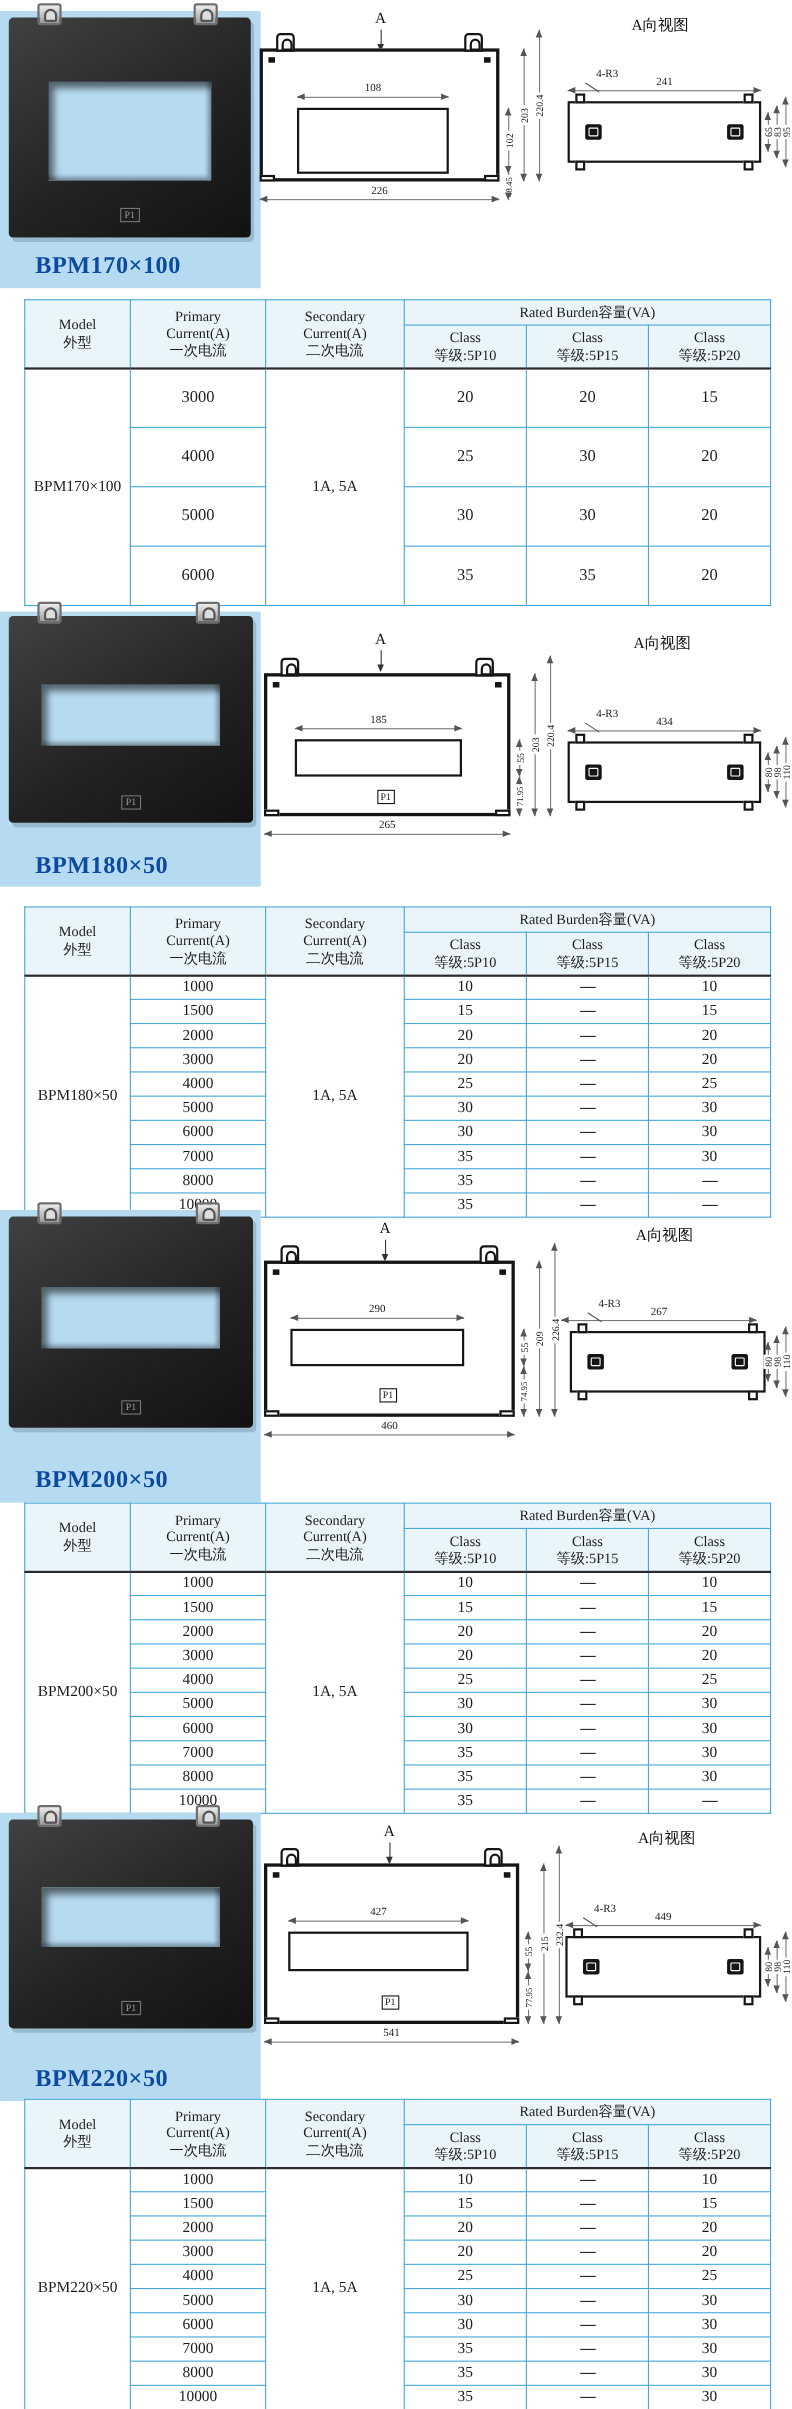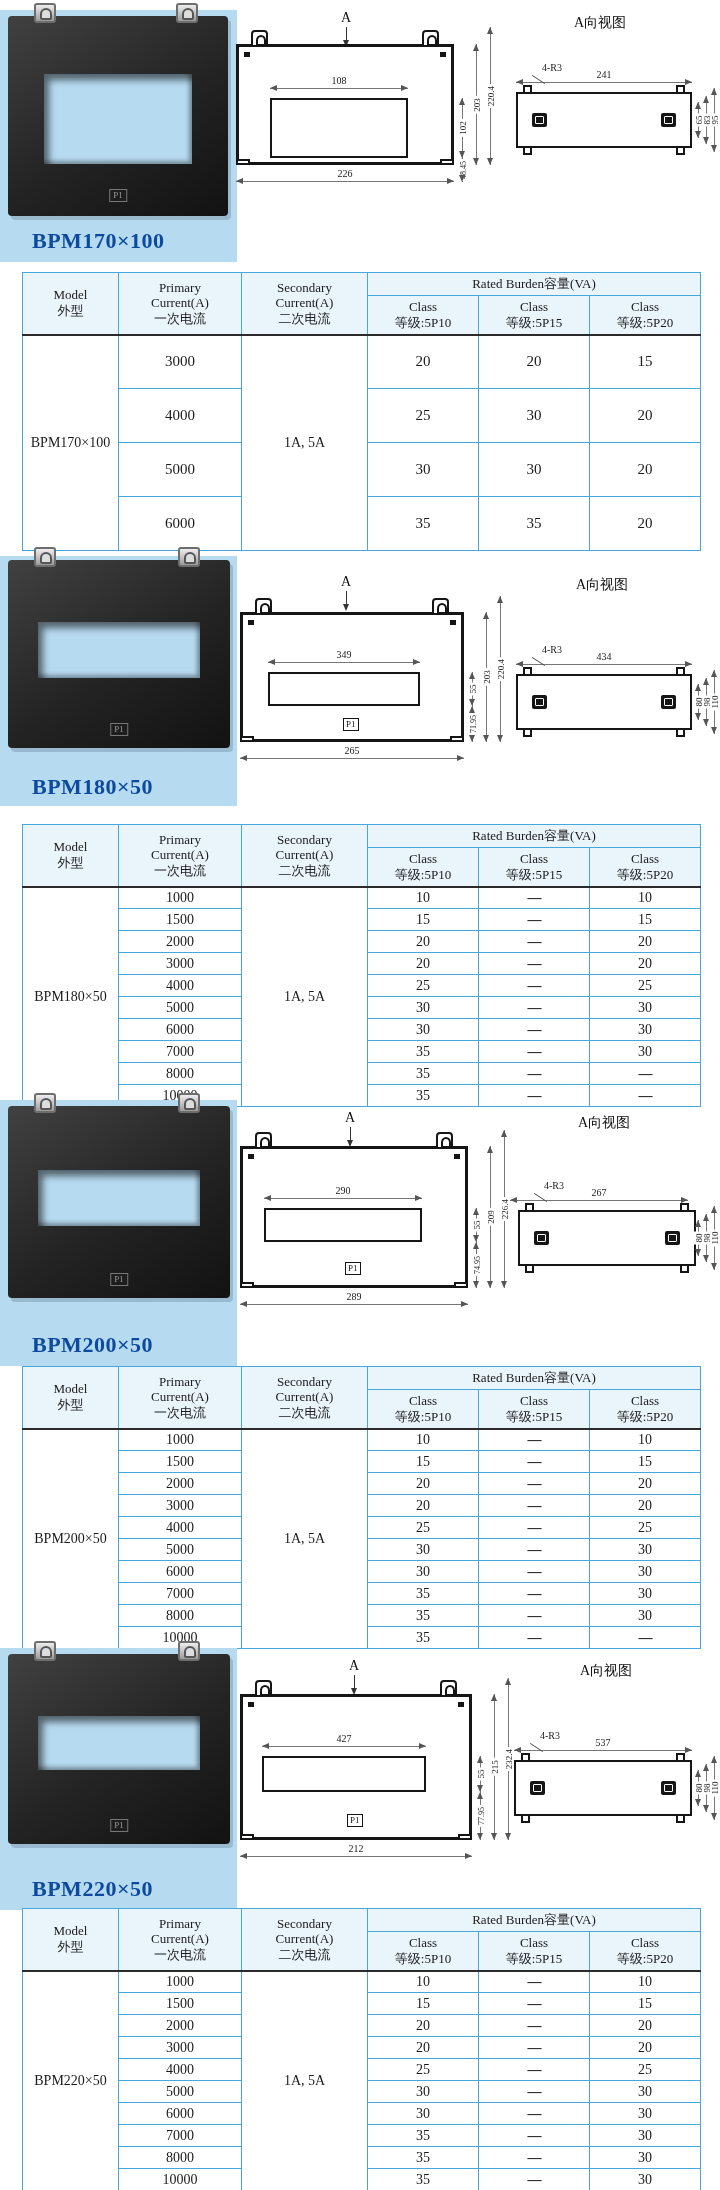--- a/index.html
+++ b/index.html
@@ -229,21 +229,21 @@
     <span class="fclip" style="left:12px"></span>
     <span class="fclip" style="left:189px"></span>
     <span class="dotsq" style="left:5px;top:5px"></span>
     <span class="dotsq" style="right:5px;top:5px"></span>
     <span class="ffoot" style="left:-3px"></span>
     <span class="ffoot" style="right:-3px"></span>
     <span class="pbox" style="left:100px;bottom:8px">P1</span>
   </div>
   <div class="fwin" style="left:268px;top:126px;width:152px;height:34px"></div>
   <div class="dimh" style="left:268px;top:116px;width:152px">
-        <span>349</span>
+        <span>185</span>
       </div>
   <div class="dimh" style="left:240px;top:212px;width:224px">
         <span>265</span>
       </div>
   <div class="dimv" style="left:472px;top:126px;height:34px">
         <span>55</span>
       </div>
   <div class="dimv sm" style="left:472px;top:160px;height:36px">
         <span>71.95</span>
       </div>
@@ -387,21 +387,21 @@
     <span class="dotsq" style="right:5px;top:5px"></span>
     <span class="ffoot" style="left:-3px"></span>
     <span class="ffoot" style="right:-3px"></span>
     <span class="pbox" style="left:102px;bottom:10px">P1</span>
   </div>
   <div class="fwin" style="left:264px;top:118px;width:158px;height:34px"></div>
   <div class="dimh" style="left:264px;top:108px;width:158px">
         <span>290</span>
       </div>
   <div class="dimh" style="left:240px;top:214px;width:228px">
-        <span>289</span>
+        <span>460</span>
       </div>
   <div class="dimv" style="left:476px;top:118px;height:34px">
         <span>55</span>
       </div>
   <div class="dimv sm" style="left:476px;top:152px;height:46px">
         <span>74.95</span>
       </div>
   <div class="dimv" style="left:490px;top:56px;height:142px">
         <span>209</span>
       </div>
@@ -542,21 +542,21 @@
     <span class="dotsq" style="right:5px;top:5px"></span>
     <span class="ffoot" style="left:-3px"></span>
     <span class="ffoot" style="right:-3px"></span>
     <span class="pbox" style="left:104px;bottom:10px">P1</span>
   </div>
   <div class="fwin" style="left:262px;top:118px;width:164px;height:36px"></div>
   <div class="dimh" style="left:262px;top:108px;width:164px">
         <span>427</span>
       </div>
   <div class="dimh" style="left:240px;top:218px;width:232px">
-        <span>212</span>
+        <span>541</span>
       </div>
   <div class="dimv" style="left:480px;top:118px;height:36px">
         <span>55</span>
       </div>
   <div class="dimv sm" style="left:480px;top:154px;height:48px">
         <span>77.95</span>
       </div>
   <div class="dimv" style="left:494px;top:56px;height:146px">
         <span>215</span>
       </div>
@@ -567,21 +567,21 @@
   <div class="stitle" style="left:580px;top:24px">A向视图</div>
   <div class="sbox" style="left:514px;top:122px;width:178px;height:56px">
     <span class="stab tl"></span>
         <span class="stab tr"></span>
     <span class="stab bl"></span>
         <span class="stab br"></span>
     <span class="spad" style="left:14px;top:19px"></span>
     <span class="spad" style="right:14px;top:19px"></span>
   </div>
   <div class="dimh" style="left:514px;top:112px;width:178px">
-        <span>537</span>
+        <span>449</span>
       </div>
   <div class="callout" style="left:540px;top:92px"><span>4-R3</span></div>
   <div class="dimv" style="left:698px;top:132px;height:36px">
         <span>80</span>
       </div>
   <div class="dimv" style="left:706px;top:126px;height:48px">
         <span>98</span>
       </div>
   <div class="dimv" style="left:714px;top:118px;height:64px">
         <span>110</span>

